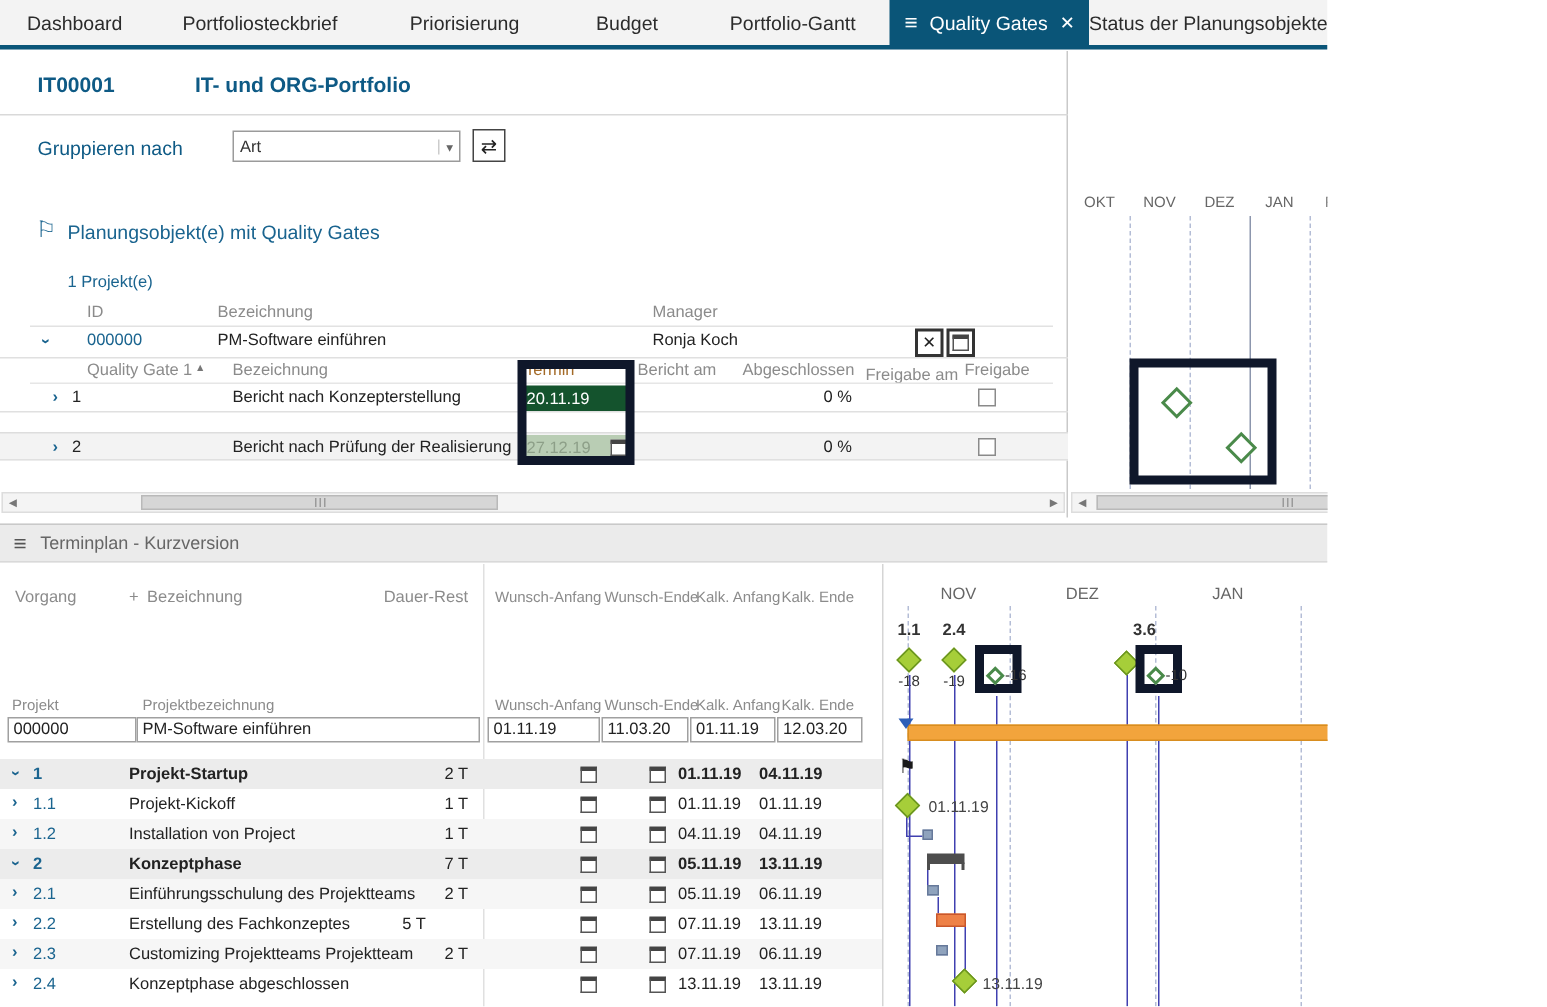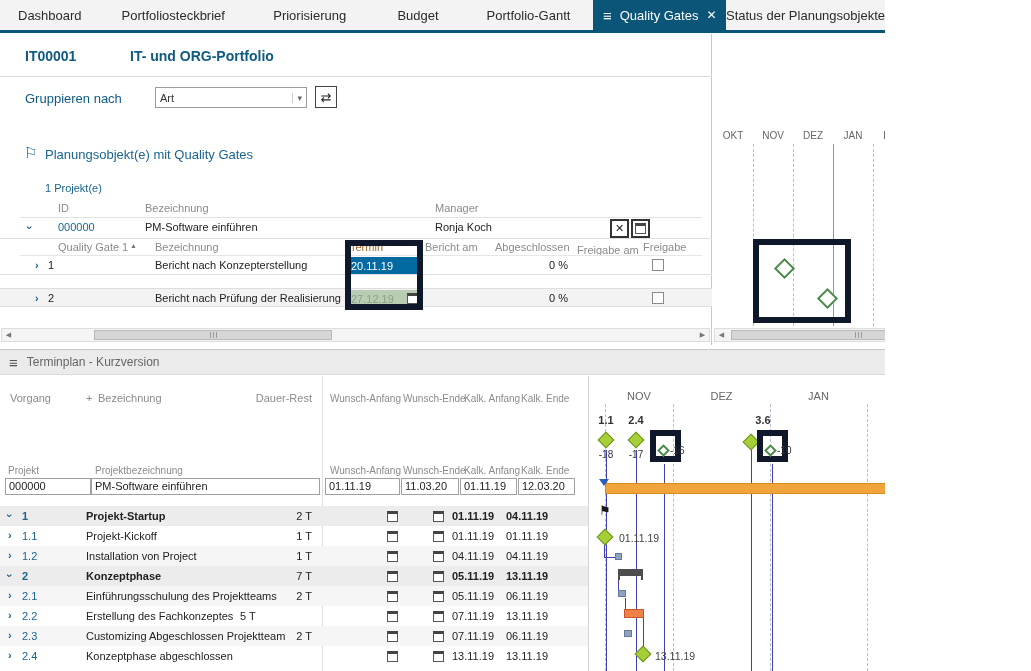--- a/index.html
+++ b/index.html
@@ -21,21 +21,21 @@
   
   .panel-tl{position:absolute;top:34px;left:0;width:712px;height:311px;background:#fff;border-right:1px solid #c9c9c9}
   .panel-tr{position:absolute;top:34px;left:713px;width:318px;height:311px;background:#fff}
   .select{height:21px;border:1px solid #9b9b9b;background:#fff;display:flex;align-items:center;font-size:11px;padding:0 4px;justify-content:space-between;color:#333}
   .sel-arrow{color:#666;font-size:9px;border-left:1px solid #ccc;padding-left:4px}
   .iconbtn{width:22px;height:22px;border:1px solid #444;background:#fff;font-size:13px;display:flex;align-items:center;justify-content:center;color:#222}
   .cal{display:inline-block;width:11px;height:11px;border:1px solid #555;border-top:3px solid #444;background:#fff}
   .cb{display:inline-block;width:12px;height:12px;border:1px solid #8a8a8a;background:#fff}
   .chev{color:#1a648f;font-size:11px;font-weight:bold;display:inline-block;line-height:1}
   .chev.down{transform:rotate(90deg)}
-  .gcell{position:absolute;left:347px;top:1px;width:74px;height:17px;color:#fff;font-size:11px;display:flex;align-items:center;padding:0 4px;background:#0369a1}
+  .gcell{position:absolute;left:347px;top:1px;width:74px;height:17px;color:#fff;font-size:11px;display:flex;align-items:center;padding:0 4px;background:#14532d}
   .gcell.light{background:#b9cdb4;color:#8d9f88}
   .redbox{position:absolute;border:6px solid #0f172a;z-index:6}
   .dia{position:absolute;transform:rotate(45deg);background:#a6ce39;border:1px solid #6a941f;z-index:3}
   .dia.outline{background:#fff;border:2px solid #4a8a4a}
   .vline-navy{position:absolute;width:1px;background:#4040b0;z-index:2}
   .dash-v{position:absolute;width:1px;border-left:1px dashed #b4bdd6;z-index:0}
   .solid-v{position:absolute;width:1px;background:#8c96ad;z-index:0}
   .scrollbar{position:absolute;height:14px;background:#f4f4f4;border:1px solid #ddd}
   .sb-thumb{position:absolute;top:1px;height:10px;background:#d6d6d6;border:1px solid #b9b9b9;display:flex;align-items:center;justify-content:center;gap:2px}
   .sb-thumb i{display:block;width:1px;height:6px;background:#9a9a9a}
@@ -294,30 +294,30 @@
         <span style="left:240px;width:72px;text-align:right">2 T</span>
         <span class="cal" style="left:387px;top:5px"></span>
         <span class="cal" style="left:433px;top:5px"></span>
         <span style="left:452px">05.11.19</span>
         <span style="left:506px">06.11.19</span>
       </div>
       <div class="trow" style="top:230px">
         <span class="chev" style="left:8px">›</span>
         <span class="c-link" style="left:22px">2.2</span>
         <span style="left:86px">Erstellung des Fachkonzeptes</span>
-        <span style="left:240px;width:72px;text-align:left">5 T</span>
+        <span style="left:240px;width:72px;text-align:center">5 T</span>
         <span class="cal" style="left:387px;top:5px"></span>
         <span class="cal" style="left:433px;top:5px"></span>
         <span style="left:452px">07.11.19</span>
         <span style="left:506px">13.11.19</span>
       </div>
       <div class="trow stripe-b" style="top:250px">
         <span class="chev" style="left:8px">›</span>
         <span class="c-link" style="left:22px">2.3</span>
-        <span style="left:86px">Customizing Abgeschlossen Projektteam</span>
+        <span style="left:86px">Customizing Projektteams Projektteam</span>
         <span style="left:240px;width:72px;text-align:right">2 T</span>
         <span class="cal" style="left:387px;top:5px"></span>
         <span class="cal" style="left:433px;top:5px"></span>
         <span style="left:452px">07.11.19</span>
         <span style="left:506px">06.11.19</span>
       </div>
       <div class="trow" style="top:270px">
         <span class="chev" style="left:8px">›</span>
         <span class="c-link" style="left:22px">2.4</span>
         <span style="left:86px">Konzeptphase abgeschlossen</span>
@@ -344,21 +344,21 @@
 
       <span class="mlabel" style="left:5px;top:38px">1.1</span>
       <span class="mlabel" style="left:35px;top:38px">2.4</span>
       <span class="mlabel" style="left:162px;top:38px">3.6</span>
       <span class="mlabel" style="left:297px;top:38px">4.4</span>
       <span class="mlabel" style="left:366px;top:38px">5.2</span>
 
       <span class="dia" style="left:11px;top:58px;width:12px;height:12px"></span>
       <span class="mval" style="left:5px;top:73px;width:24px;text-align:center">-18</span>
       <span class="dia" style="left:41px;top:58px;width:12px;height:12px"></span>
-      <span class="mval" style="left:35px;top:73px;width:24px;text-align:center">-17</span>
+      <span class="mval" style="left:35px;top:73px;width:24px;text-align:center">-19</span>
       <div class="redbox" style="left:61px;top:54px;width:31px;height:32px">
         <span class="dia outline" style="left:3px;top:10px;width:9px;height:9px"></span>
         <span class="mval" style="left:14px;top:9px">-16</span>
       </div>
       <span class="dia" style="left:156px;top:60px;width:12px;height:12px"></span>
       <div class="redbox" style="left:168px;top:54px;width:31px;height:32px">
         <span class="dia outline" style="left:3px;top:10px;width:9px;height:9px"></span>
         <span class="mval" style="left:14px;top:9px">-10</span>
       </div>
       <span class="dia" style="left:306px;top:58px;width:12px;height:12px"></span>

